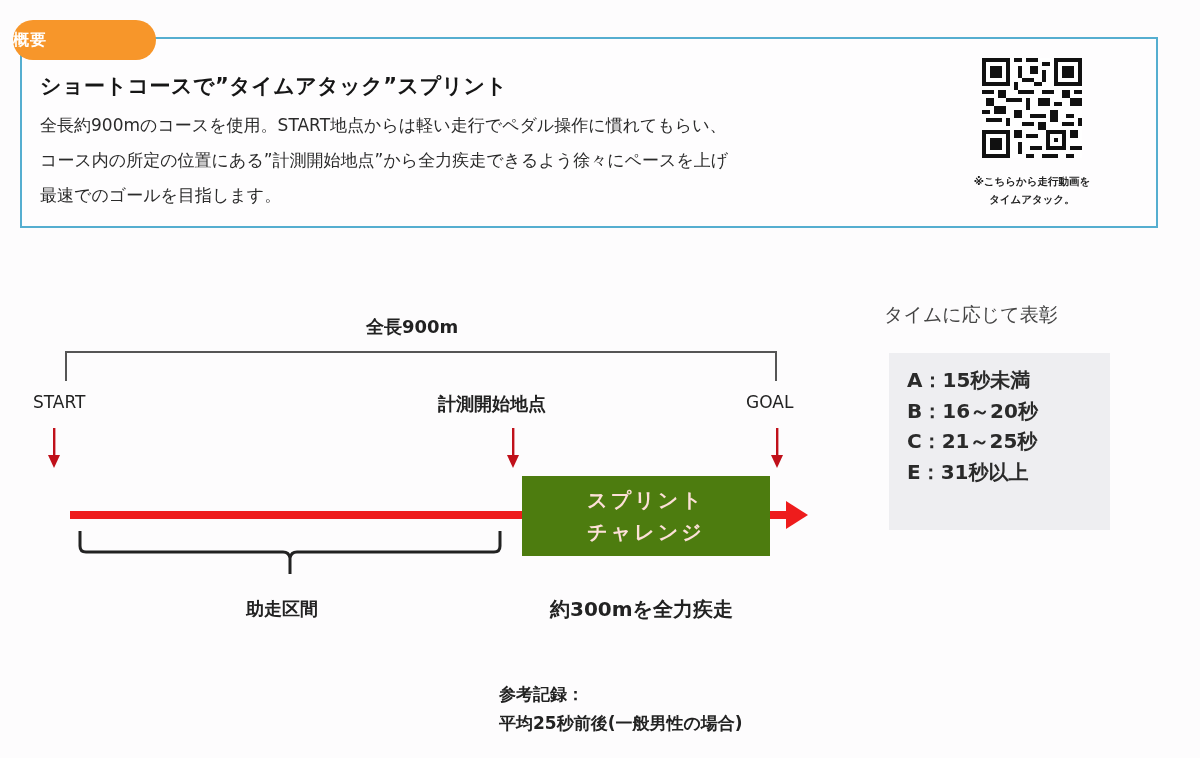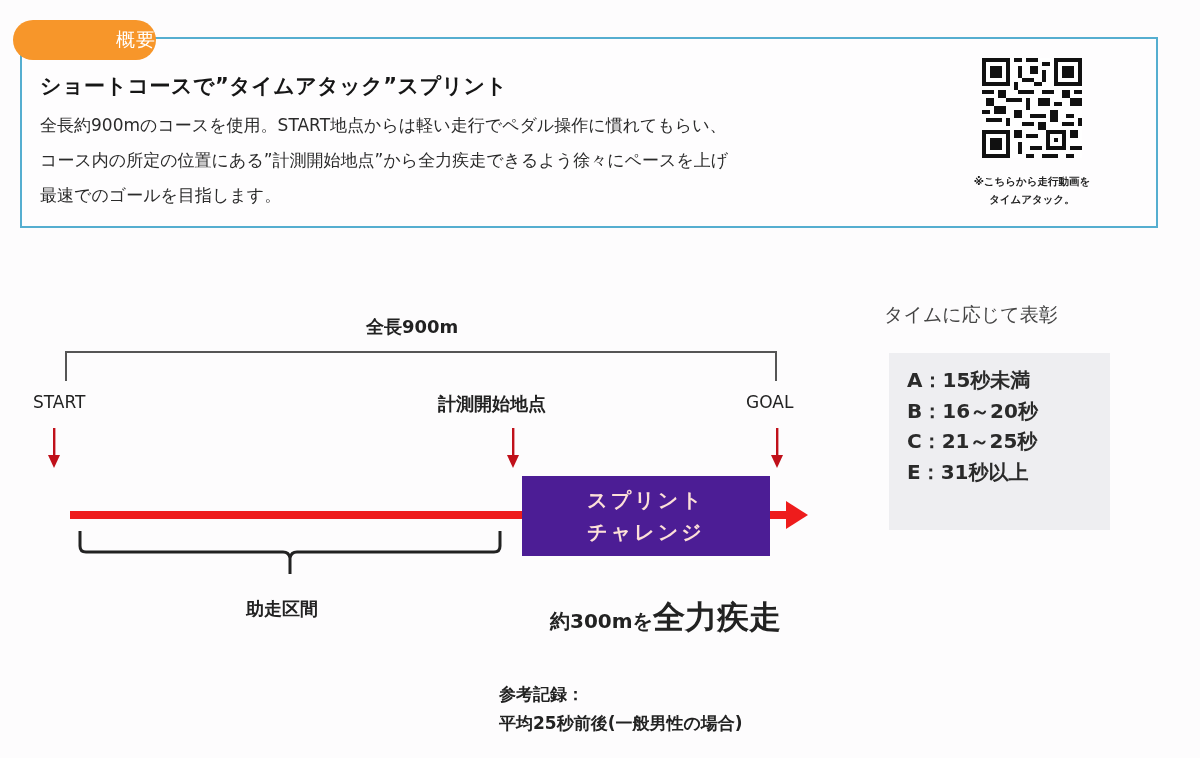--- a/index.html
+++ b/index.html
@@ -11,22 +11,22 @@
   }
   .abs { position:absolute; }
   
   .overview-box {
     left:20px; top:37px; width:1138px; height:191px;
     border:2px solid #55aed0; box-sizing:border-box; background:#fefdfe;
   }
   .overview-tab {
     left:13px; top:20px; width:143px; height:40px;
     background:#f7962a; border-radius:20px;
-    color:#fff; font-weight:normal; font-size:19px;
-    display:flex; align-items:center; justify-content:flex-end; letter-spacing:1px;
+    color:#fff; font-weight:bold; font-size:16px;
+    display:flex; align-items:center; justify-content:flex-start; letter-spacing:1px;
   }
   .overview-title {
     left:40px; top:72px; font-size:21px; font-weight:bold; color:#161616; white-space:nowrap;
     letter-spacing:0.5px;
   }
   .overview-line {
     left:40px; font-size:17px; color:#2a2a2a; white-space:nowrap;
   }
   .qr {
     left:982px; top:58px; width:100px; height:100px;
@@ -48,21 +48,21 @@
   }
   .track-line-2 {
     left:768px; top:511px; width:20px; height:8px; background:#ee1c1c;
   }
   .track-head {
     left:786px; top:501px; width:0; height:0;
     border-top:14px solid transparent; border-bottom:14px solid transparent;
     border-left:22px solid #ee1c1c;
   }
   .sprint-box {
-    left:522px; top:476px; width:248px; height:80px; background:#4c1d95;
+    left:522px; top:476px; width:248px; height:80px; background:#4d7c0f;
     color:#fde0d8; font-size:20px; font-weight:bold; text-align:center;
     display:flex; flex-direction:column; justify-content:center; line-height:32px;
     letter-spacing:3px;
   }
   .brace { left:78px; top:528px; width:426px; height:50px; }
   .reward-title { left:884px; top:302px; font-size:19px; color:#444; }
   .reward-box {
     left:889px; top:353px; width:221px; height:177px; background:#eeeef1;
     box-sizing:border-box; padding:12px 0 0 18px;
   }
@@ -172,21 +172,21 @@
   <div>スプリント</div>
   <div>チャレンジ</div>
 </div>
 
 <svg class="abs brace" viewBox="0 0 426 50">
   <path d="M2,3 L2,18 Q2,24 8,24 L205,24 Q211,24 212,30 L212,46 M212,30 Q213,24 219,24 L416,24 Q422,24 422,18 L422,3" fill="none" stroke="#222" stroke-width="3"></path>
 </svg>
 <div class="abs lbl lbl-bold" style="left:246px; top:597px;">助走区間</div>
 
 <div class="abs" style="left:550px; top:596px; white-space:nowrap; color:#222;">
-  <span style="font-size:20px; font-weight:bold;">約300mを</span><span style="font-size:32px; font-weight:bold;font-family:Liberation Mono, monospace;">全力疾走</span>
+  <span style="font-size:20px; font-weight:bold;">約300mを</span><span style="font-size:20px; font-weight:bold;font-family:Liberation Mono, monospace;">全力疾走</span>
 </div>
 
 <div class="abs reward-title">タイムに応じて表彰</div>
 <div class="abs reward-box">
   <div class="reward-item">A：15秒未満</div>
   <div class="reward-item">B：16～20秒</div>
   <div class="reward-item">C：21～25秒</div>
   <div class="reward-item">E：31秒以上</div>
 </div>
 

